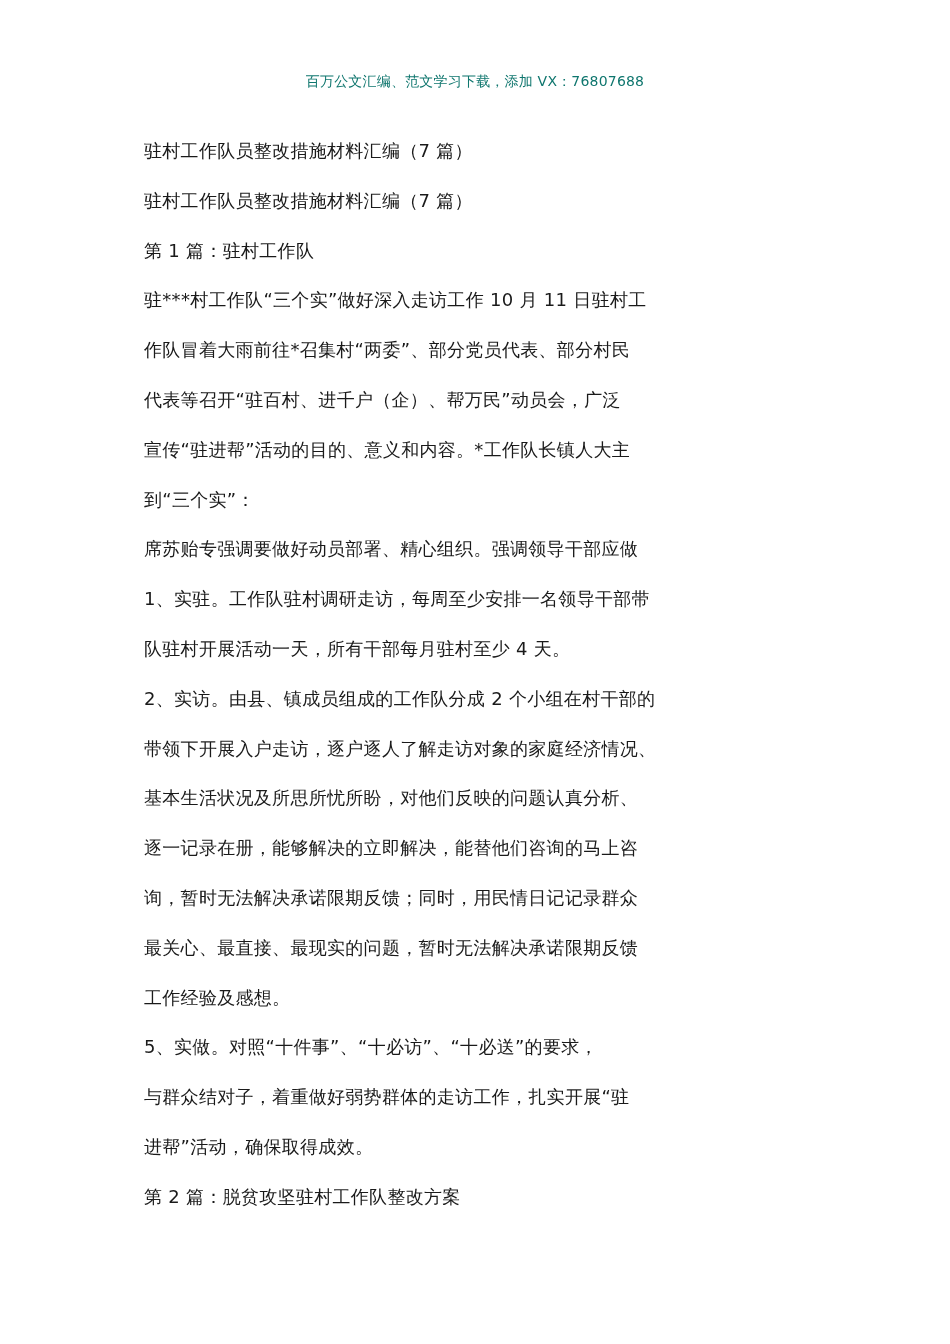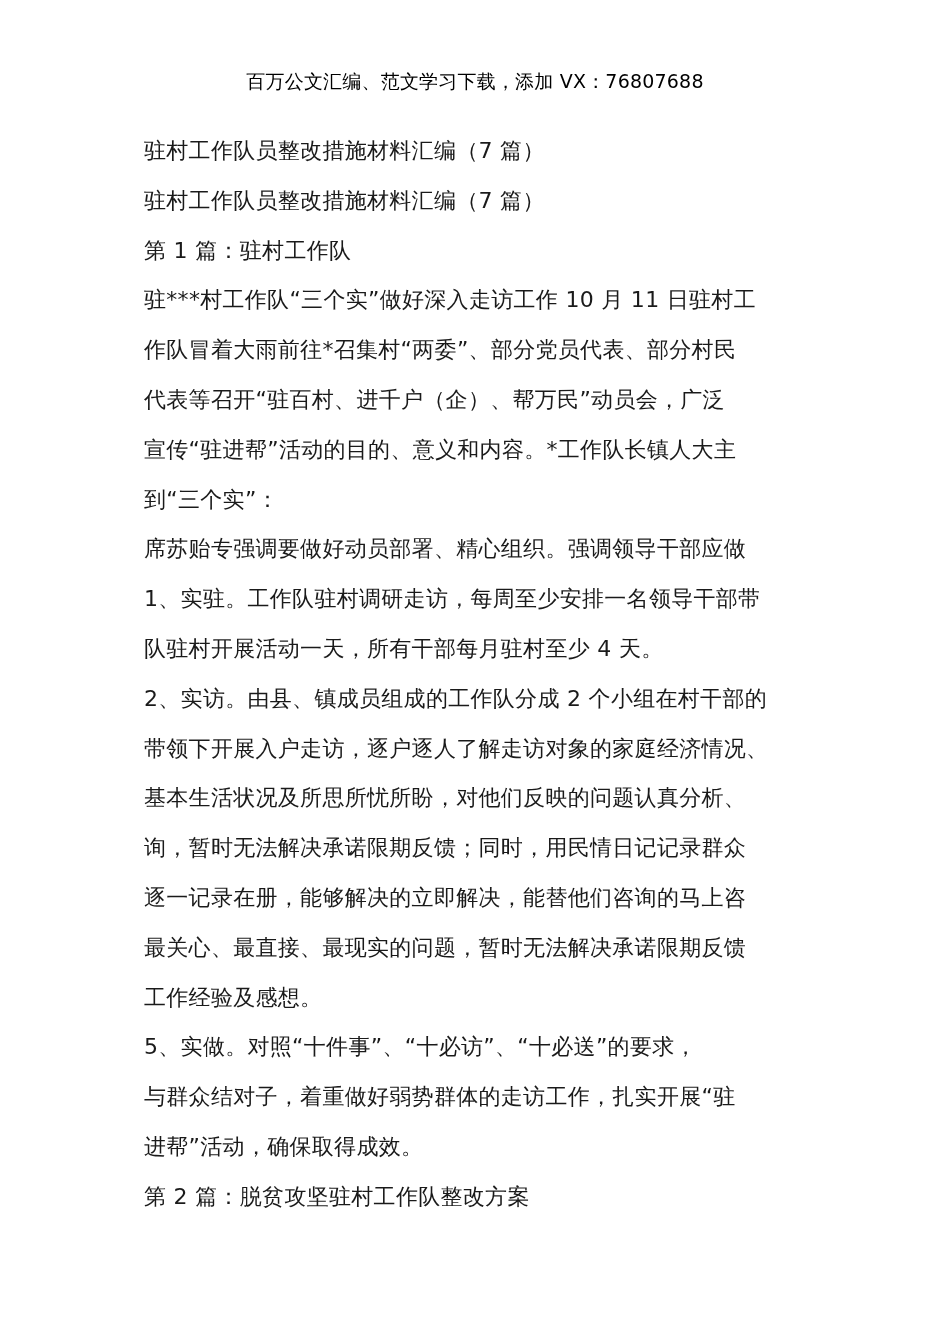--- a/index.html
+++ b/index.html
@@ -14,33 +14,33 @@
       overflow: hidden;
       font-family: "DejaVu Sans", "Liberation Sans", sans-serif;
       color: #1a1a1a;
     }
     .header-banner {
       position: absolute;
       top: 66px;
       left: 0;
       width: 950px;
       text-align: center;
-      color: #000000;
-      font-size: 19px;
+      color: #0f766e;
+      font-size: 14px;
       line-height: 30px;
       letter-spacing: 0.2px;
     }
     .page-body {
       position: absolute;
       top: 126px;
       left: 144px;
       width: 680px;
     }
     .line {
-      font-size: 22px;
+      font-size: 18px;
       height: 49.8px;
       line-height: 49.8px;
       white-space: nowrap;
       letter-spacing: 0.3px;
     }
   </style>
 </head>
 <body>
 
 <div class="header-banner">百万公文汇编、范文学习下载，添加 VX：76807688</div>
@@ -53,21 +53,21 @@
   <div class="line">作队冒着大雨前往*召集村“两委”、部分党员代表、部分村民</div>
   <div class="line">代表等召开“驻百村、进千户（企）、帮万民”动员会，广泛</div>
   <div class="line">宣传“驻进帮”活动的目的、意义和内容。*工作队长镇人大主</div>
   <div class="line">到“三个实”：</div>
   <div class="line">席苏贻专强调要做好动员部署、精心组织。强调领导干部应做</div>
   <div class="line">1、实驻。工作队驻村调研走访，每周至少安排一名领导干部带</div>
   <div class="line">队驻村开展活动一天，所有干部每月驻村至少 4 天。</div>
   <div class="line">2、实访。由县、镇成员组成的工作队分成 2 个小组在村干部的</div>
   <div class="line">带领下开展入户走访，逐户逐人了解走访对象的家庭经济情况、</div>
   <div class="line">基本生活状况及所思所忧所盼，对他们反映的问题认真分析、</div>
+  <div class="line">逐一记录在册，能够解决的立即解决，能替他们咨询的马上咨</div>
   <div class="line">询，暂时无法解决承诺限期反馈；同时，用民情日记记录群众</div>
-  <div class="line">逐一记录在册，能够解决的立即解决，能替他们咨询的马上咨</div>
   <div class="line">最关心、最直接、最现实的问题，暂时无法解决承诺限期反馈</div>
   <div class="line">工作经验及感想。</div>
   <div class="line">5、实做。对照“十件事”、“十必访”、“十必送”的要求，</div>
   <div class="line">与群众结对子，着重做好弱势群体的走访工作，扎实开展“驻</div>
   <div class="line">进帮”活动，确保取得成效。</div>
   <div class="line">第 2 篇：脱贫攻坚驻村工作队整改方案</div>
 </div>
 
 </body></html>

